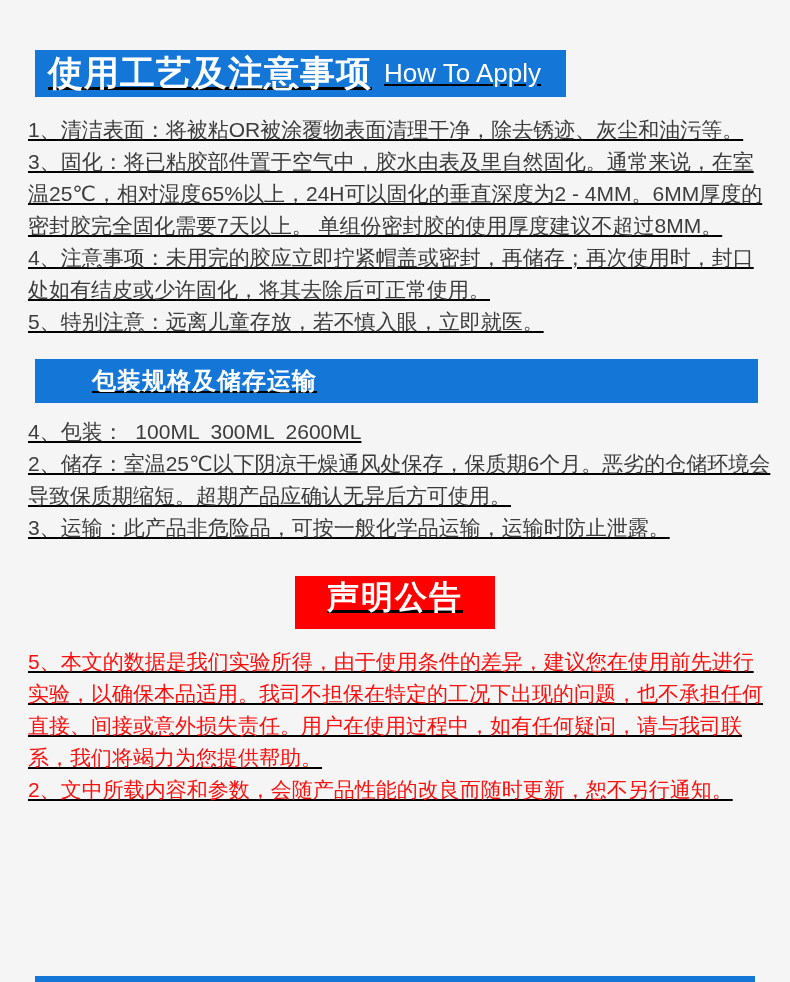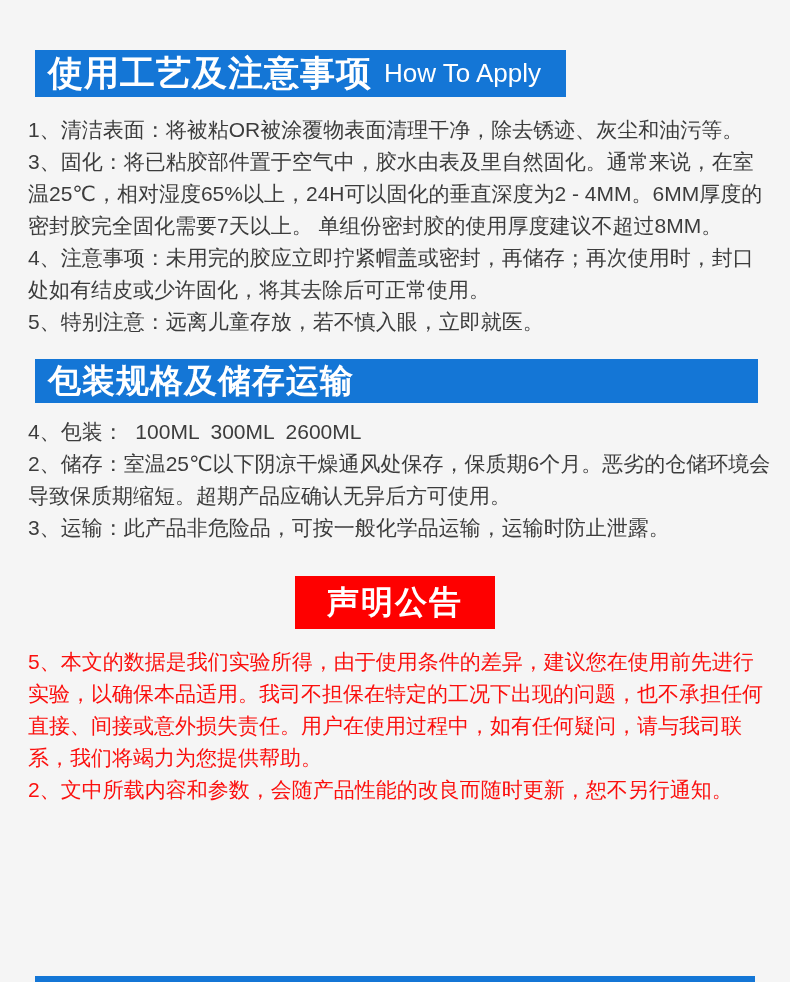--- a/index.html
+++ b/index.html
@@ -15,20 +15,21 @@
     background:#e9e9e9;
     font-family:"Liberation Sans","DejaVu Sans",sans-serif;
   }
   .page{
     position:relative;
     width:790px;height:982px;
     background:var(--page-bg);
     box-sizing:border-box;
     padding-top:50px;
     overflow:hidden;
+    text-decoration:underline;
   }
   .sec-header{
     box-sizing:border-box;
     margin-left:35px;
     background:var(--blue);
     color:#ffffff;
     display:flex;
     align-items:center;
     padding:0 13px;
     white-space:pre;
@@ -39,40 +40,40 @@
     letter-spacing:1px;
   }
   .sec-header .en{
     font-size:26px;
     font-weight:400;
     margin-left:12px;
     white-space:pre;
   }
   .h-apply{width:531px;height:47px;}
   .h-pack{width:723px;height:44px;margin-top:21px;}
-  .h-pack .zh{font-size:33px;}
+  .h-pack .zh{font-size:24px;margin-left:44px;}
   .text-block{
     margin:17px 16px 0 28px;
     color:var(--ink);
     font-size:21px;
     line-height:32px;
   }
   .text-block p{
     margin:0;
     white-space:pre-wrap;
     word-break:break-all;
   }
   .tb-apply{margin-top:17px;}
   .tb-pack{margin-top:13px;}
   .notice-box{
     width:200px;height:53px;
     margin:32px auto 0 auto;
     background:var(--red);
     color:#ffffff;
-    display:flex;align-items:center;justify-content:center;
+    display:flex;align-items:flex-start;justify-content:center;
     font-size:32px;font-weight:700;
     letter-spacing:2px;
   }
   .tb-notice{
     margin-top:17px;
     color:var(--red-text);
   }
   .bottom-bar{
     position:absolute;
     left:35px;right:35px;bottom:0;

